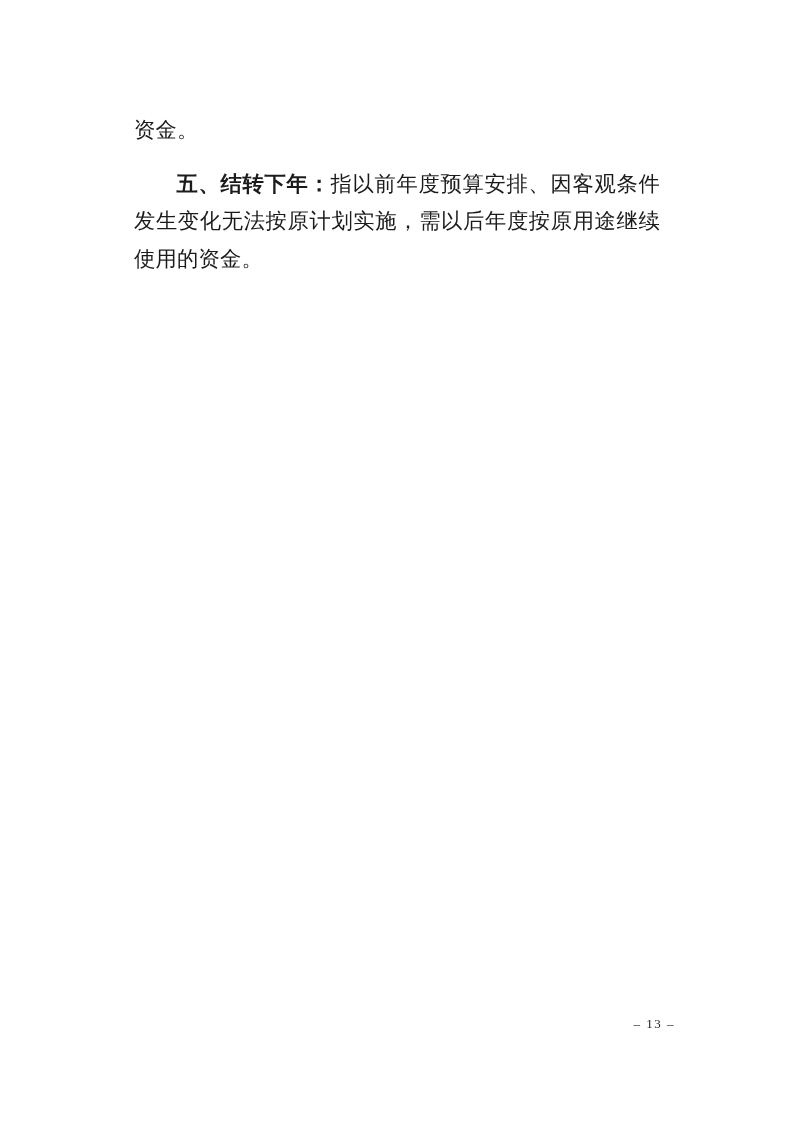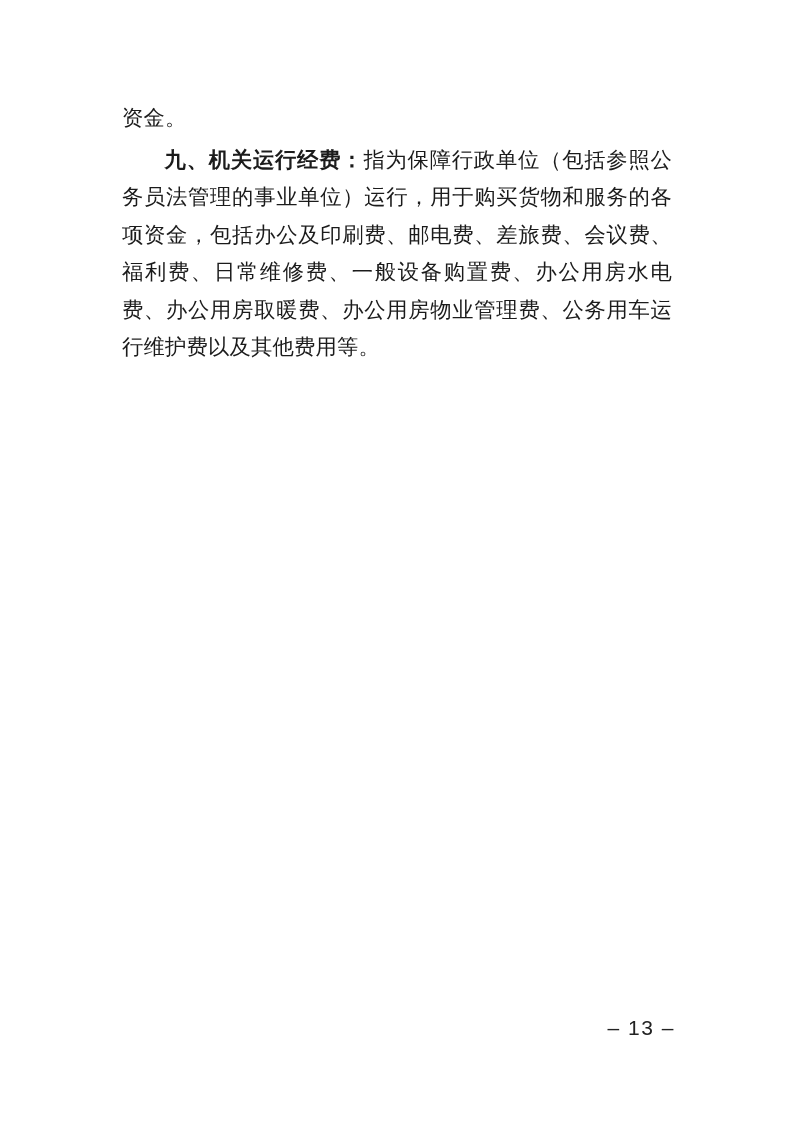--- a/index.html
+++ b/index.html
@@ -21,50 +21,50 @@
       left: 118px;
       top: 96px;
       width: 558px;
       font-size: 21.3px;
       line-height: 37.5px;
       text-align: justify;
       text-justify: inter-ideograph;
       letter-spacing: 0.2px;
     }
     .content p {
-      margin: 4px;
+      margin: 16px;
       padding: 0;
       text-indent: 2em;
     }
     .content p.cont {
       text-indent: 0;
     }
     .para-heading {
       font-weight: 700;
     }
     .page-number {
       position: absolute;
       top: 1016px;
       right: 118px;
-      font-size: 21px;
+      font-size: 13px;
       letter-spacing: 1.5px;
       color: #222222;
-      font-family: Liberation Sans, sans-serif;
+      font-family: Liberation Serif, serif;
     }
   </style>
 </head>
 <body>
 
 <div class="page">
   <div class="content">
 
     <p class="cont">资金。</p>
 
+    <p><span class="para-heading">五、结转下年：</span><span>指以前年度预算安排、因客观条件发生变化无法按原计划实施，需以后年度按原用途继续使用的资金。</span></p>
 
 
 
 
-    <p><span class="para-heading">九、机关运行经费：</span><span>指为保障行政单位（包括参照公务员法管理的事业单位）运行，用于购买货物和服务的各项资金，包括办公及印刷费、邮电费、差旅费、会议费、福利费、日常维修费、一般设备购置费、办公用房水电费、办公用房取暖费、办公用房物业管理费、公务用车运行维护费以及其他费用等。</span></p>
 
   </div>
 
   <div class="page-number">– 13 –</div>
 </div>
 
 </body></html>

